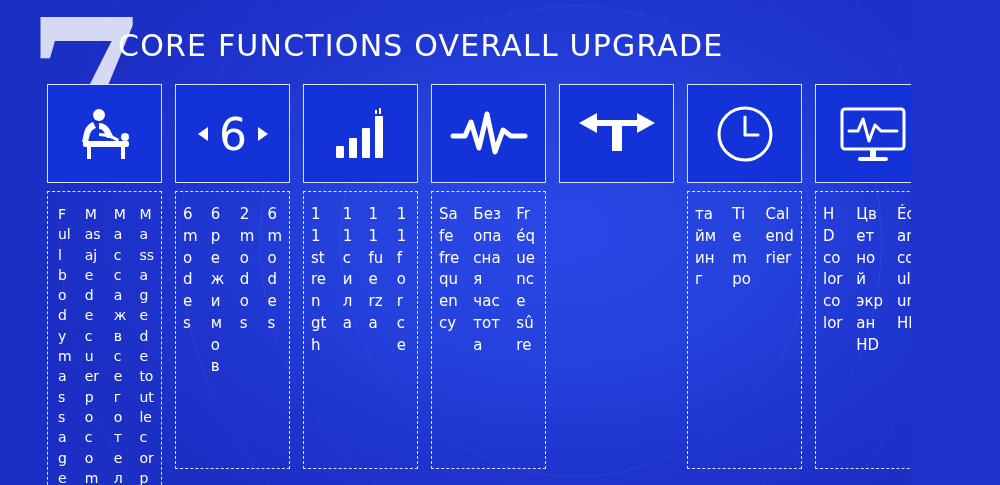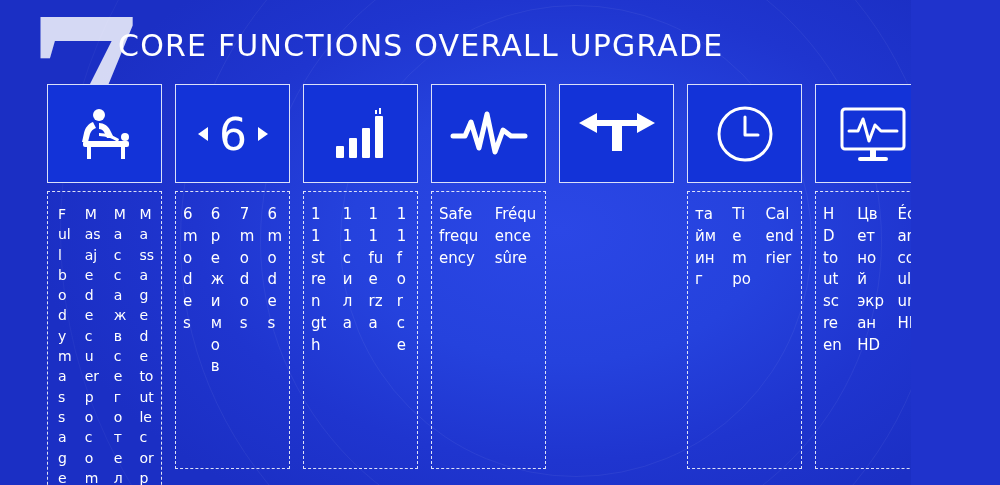--- a/index.html
+++ b/index.html
@@ -143,21 +143,21 @@
           <g fill="#ffffff">
             <polygon points="10,29 20,22 20,36"></polygon>
             <polygon points="80,29 70,22 70,36"></polygon>
           </g>
           <text x="45" y="45" text-anchor="middle" font-family="DejaVu Sans, sans-serif" font-size="44" fill="#ffffff">6</text>
         </svg>
       </div>
       <div class="text-box">
         <div class="line">6 modes</div>
         <div class="line">6 режимов</div>
-        <div class="line">7 modos</div>
+        <div class="line">2 modos</div>
         <div class="line">6 modes</div>
       </div>
     </div>
 
     <div class="col col-2">
       <div class="icon-box">
         <svg width="62" height="56" viewBox="0 0 62 56">
           <g fill="#ffffff">
             <rect x="6" y="40" width="8" height="12" rx="1"></rect>
             <rect x="19" y="32" width="8" height="20" rx="1"></rect>
@@ -177,20 +177,21 @@
     </div>
 
     <div class="col col-3">
       <div class="icon-box">
         <svg width="80" height="52" viewBox="0 0 80 52">
           <polyline points="4,28 16,28 22,14 30,40 38,6 46,44 54,22 62,28 76,28" fill="none" stroke="#ffffff" stroke-width="5" stroke-linecap="round" stroke-linejoin="round"></polyline>
         </svg>
       </div>
       <div class="text-box">
         <div class="line">Safe frequency</div>
+        <div class="line">Безопасная частота</div>
         <div class="line">Fréquence sûre</div>
       </div>
     </div>
 
     <div class="col col-4">
       <div class="icon-box">
         <svg width="84" height="46" viewBox="0 0 84 46">
           <g fill="none" stroke="#ffffff" stroke-width="6" stroke-linecap="butt">
             <path d="M40 40 L40 12 L18 12"></path>
             <path d="M44 40 L44 12 L66 12"></path>
@@ -218,20 +219,20 @@
     <div class="col col-6">
       <div class="icon-box">
         <svg width="74" height="62" viewBox="0 0 74 62">
           <rect x="6" y="6" width="62" height="40" rx="3" fill="none" stroke="#ffffff" stroke-width="3"></rect>
           <polyline points="13,28 22,28 27,16 33,38 39,22 45,28 61,28" fill="none" stroke="#ffffff" stroke-width="3" stroke-linecap="round" stroke-linejoin="round"></polyline>
           <rect x="34" y="46" width="6" height="8" fill="#ffffff"></rect>
           <rect x="22" y="54" width="30" height="4" rx="2" fill="#ffffff"></rect>
         </svg>
       </div>
       <div class="text-box">
-        <div class="line">HD tout screen</div>
+        <div class="line">HD color color</div>
         <div class="line">Цветной экран HD</div>
         <div class="line">Écran couleur HD</div>
       </div>
     </div>
 
   </div>
 </div>
 
 </body></html>

